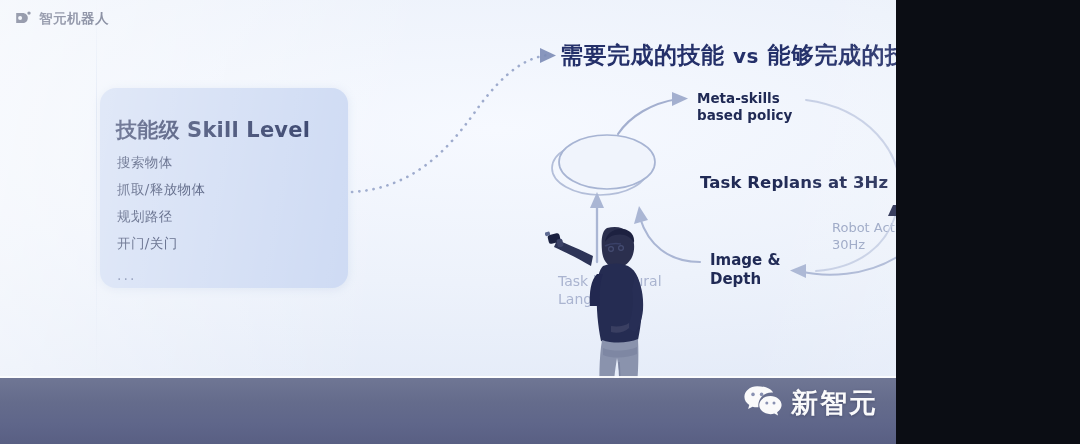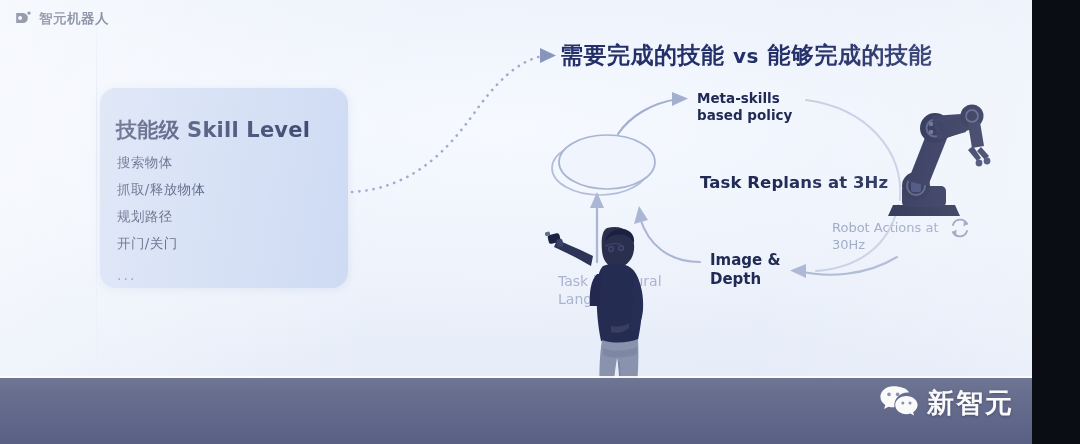--- a/index.html
+++ b/index.html
@@ -1,20 +1,20 @@
 <!DOCTYPE html>
 <html><head>
 <meta charset="utf-8">
 <style>
   html,body{margin:0;padding:0;background:#0b0d14;}
   body{font-family:"Liberation Sans","DejaVu Sans",sans-serif;}
 
   #stage{
     position:relative;
-    width:1032px;height:444px;
+    width:896px;height:444px;
     overflow:hidden;
     background:#e9effa;
     text-decoration:underline;
   }
 
   
   #wall{
     position:absolute;left:0;top:0;width:1080px;height:380px;
     background:
       radial-gradient(120% 90% at 46% 34%, #f6f9ff 0%, #edf2fb 45%, #e4ebf8 78%, #dfe7f6 100%);

